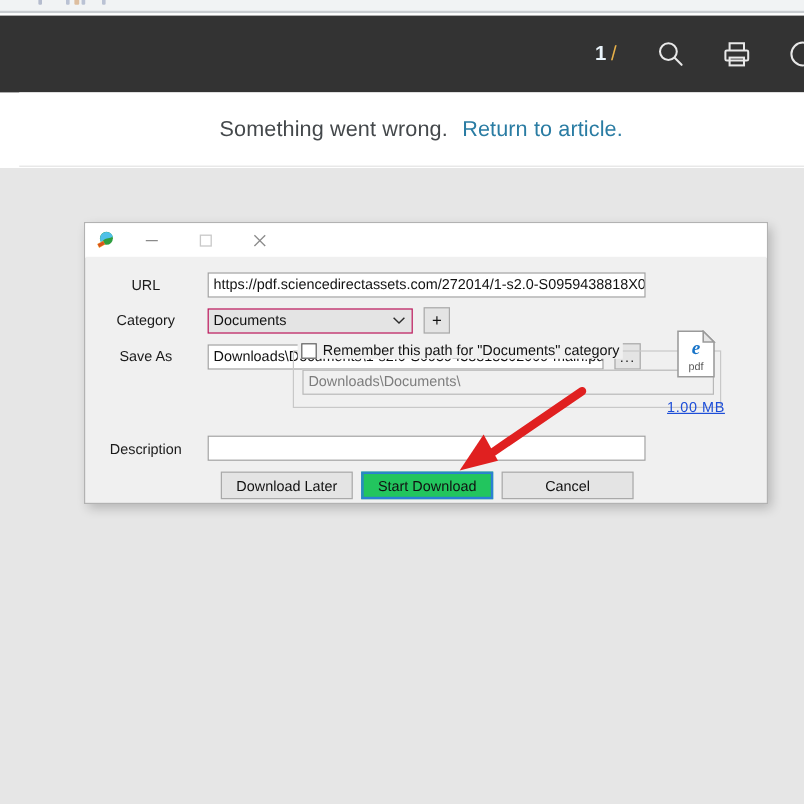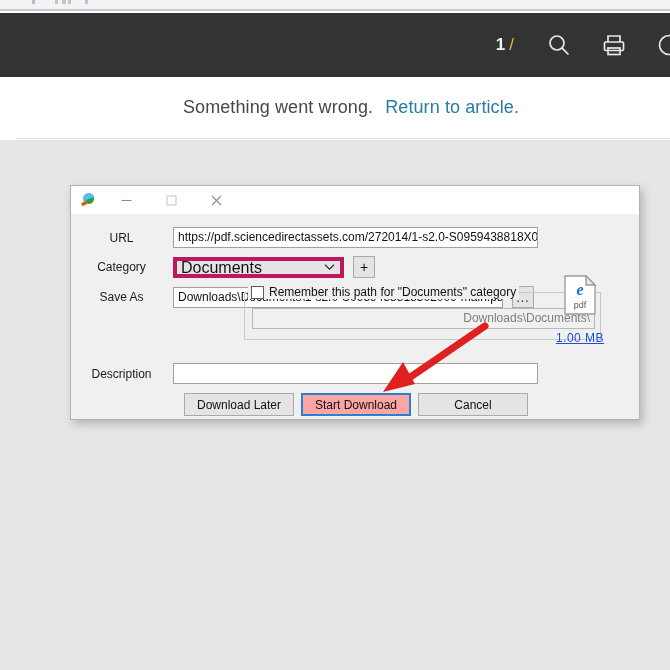--- a/index.html
+++ b/index.html
@@ -143,22 +143,22 @@
     height: 21px; background: #ffffff;
     border: 1px solid #a0a0a0;
     font-size: 12px; color: #111;
     padding: 0 4px; line-height: 19px;
     white-space: nowrap; overflow: hidden;
   }
   .url-input { width: 365px; }
 
   .combo {
     height: 21px; background: #e4e4e4;
-    border: 4px solid #be185d;
-    font-size: 16px; color: #111;
+    border: 1px solid #be185d;
+    font-size: 12px; color: #111;
     padding: 0 4px; line-height: 19px;
     display: flex; align-items: center;
     position: relative;
   }
   .combo-cat { width: 171px; }
   .combo-arrow {
     position: absolute; right: 5px; top: 0; bottom: 0;
     display: flex; align-items: center; color: #2c2c2c;
   }
   .plus-btn {
@@ -200,39 +200,39 @@
   }
   .chk {
     width: 13px; height: 13px; background: #fff;
     border: 1px solid #5c5c5c; margin-right: 5px; flex: 0 0 auto;
   }
   .remember-path {
     position: absolute; left: 7px; top: 15px;
     width: 343px; height: 21px;
     background: #f0f0f0; border: 1px solid #b8b8b8;
     font-size: 12px; color: #7d7d7d;
-    padding: 0 4px; line-height: 19px; text-align: right;
+    padding: 0 4px; line-height: 19px;
   }
 
   .desc-row { margin-top: 55px; }
   .desc-input { width: 365px; }
 
   .btn-row {
     position: absolute; left: 0; top: 178px;
     width: 570px;
     display: flex; justify-content: center; gap: 7px;
   }
   .dlg-btn {
     width: 110px; height: 23px;
     background: #e4e4e4; border: 1px solid #a9a9a9;
     font-size: 12px; color: #111;
     display: flex; align-items: center; justify-content: center;
   }
   .dlg-btn.primary {
-    background: #fca5a5; border: 1px solid #2c7fd4;
+    background: #22c55e; border: 1px solid #2c7fd4;
     outline: 1px solid #2c7fd4; outline-offset: -2px;
   }
 
   
   .file-info {
     position: absolute; right: 27px; top: 60px;
     width: 64px; text-align: center;
   }
   .file-size {
     margin-top: 12px; font-size: 12px; color: #1d4ed8;

